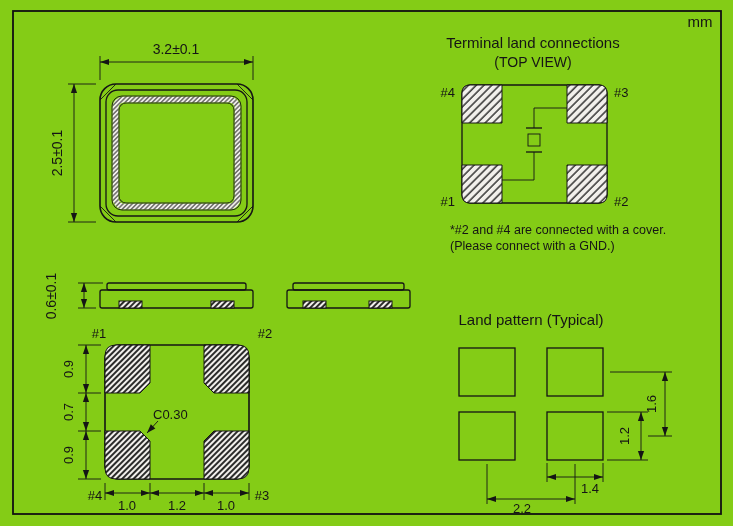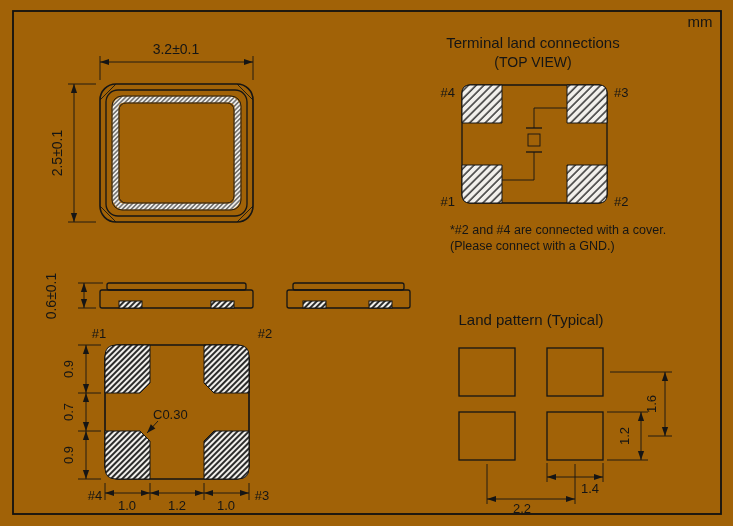--- a/index.html
+++ b/index.html
@@ -1,16 +1,16 @@
 <!DOCTYPE html>
 <html><head>
 <meta charset="utf-8">
 <style>
   html,body{margin:0;padding:0;background:#e9e7e4;}
-  .stage{position:relative;width:733px;height:526px;background:#a16207;overflow:hidden;
+  .stage{position:relative;width:733px;height:526px;background:#84cc16;overflow:hidden;
          font-family:"Liberation Sans","DejaVu Sans",sans-serif;}
   .stage > svg{position:absolute;left:0;top:0;}
   svg text{fill:#151515;font-family:"Liberation Sans","DejaVu Sans",sans-serif;}
   .t15{font-size:15px;}
   .t14{font-size:14px;}
   .t13{font-size:13px;}
   .t12{font-size:12.5px;}
   .ln  {stroke:#151515;fill:none;stroke-width:1.3;}
   .ln2 {stroke:#151515;fill:none;stroke-width:1.6;}
   .thin{stroke:#151515;fill:none;stroke-width:0.9;}

